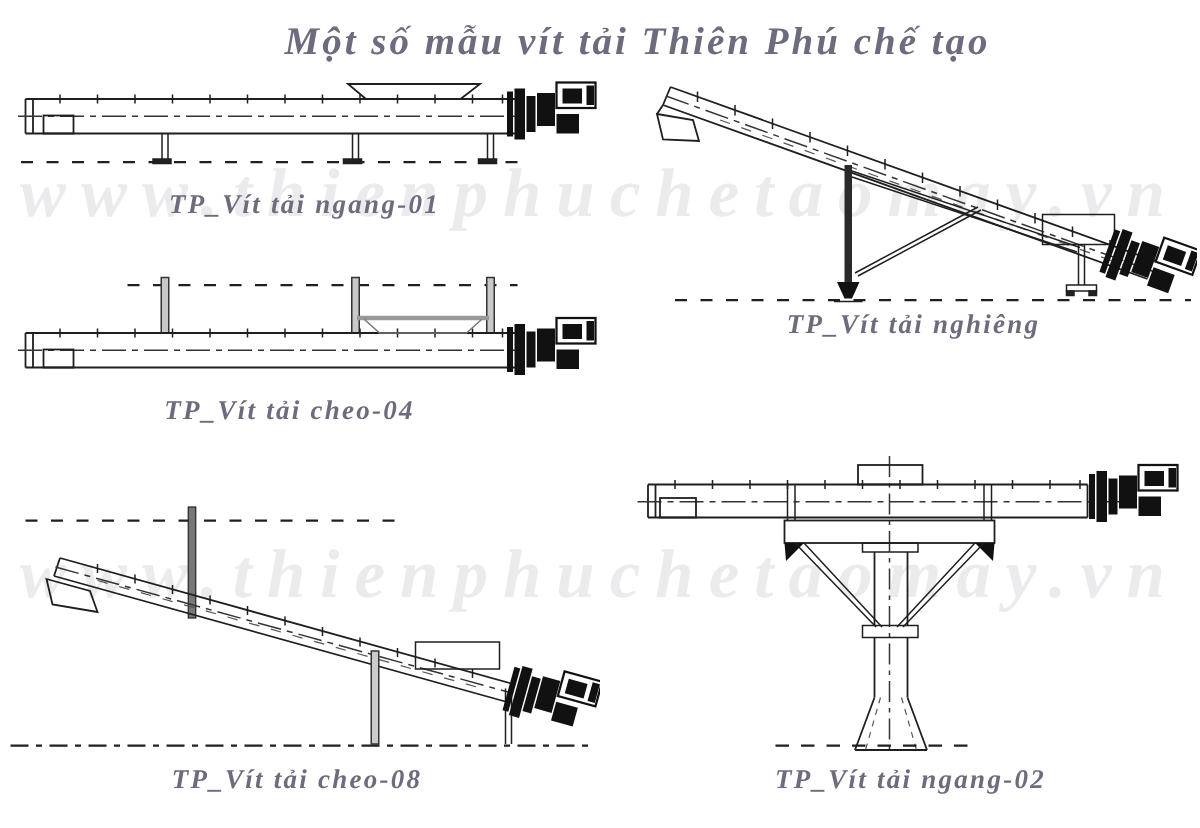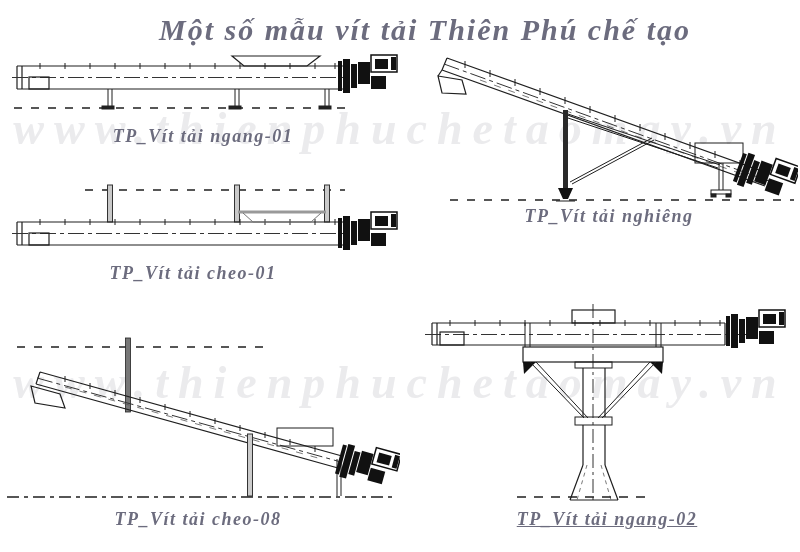--- a/index.html
+++ b/index.html
@@ -4,40 +4,40 @@
 <style>
   html,body{margin:0;padding:0;}
   body{
     width:800px;height:552px;position:relative;overflow:hidden;
     background:#ffffff;
     font-family:"Liberation Serif", serif;
   }
   .page-title{
     position:absolute;left:50px;top:13px;width:750px;margin:0;
     text-align:center;font-style:italic;font-weight:bold;
-    font-size:30px;letter-spacing:2px;color:#6c6c7e;
+    font-size:26px;letter-spacing:2px;color:#6c6c7e;
   }
   .watermark{
     position:absolute;left:-8px;width:816px;line-height:1;
     text-align:center;font-style:italic;font-weight:bold;
     font-size:46px;letter-spacing:10px;white-space:nowrap;
     color:#ebebed;user-select:none;
   }
   #wm1{top:106px;}
   #wm2{top:360px;}
   .fig-label{
     position:absolute;width:330px;text-align:center;white-space:nowrap;
     font-style:italic;font-weight:bold;font-size:18px;
     letter-spacing:1.5px;color:#6c6c7e;
   }
   #lbl-ngang01{left:38px;top:126px;}
   #lbl-cheo01{left:28px;top:263px;}
   #lbl-nghieng{left:444px;top:206px;}
   #lbl-cheo02{left:33px;top:509px;}
-  #lbl-ngang02{left:442px;top:509px;text-decoration:underline;}
+  #lbl-ngang02{left:442px;top:509px;}
   svg.drawing{position:absolute;}
   #dw1{left:10px;top:52px;}
   #dw2{left:10px;top:183px;}
   #dw3{left:420px;top:52px;}
   #dw4{left:5px;top:332px;}
   #dw5{left:420px;top:300px;}
 </style>
 </head>
 <body>
 
@@ -94,21 +94,21 @@
     </g>
     <path d="M30 36V42M55 36V42M80 36V42M105 36V42M130 36V42M155 36V42M180 36V42M205 36V42M230 36V42M255 36V42M280 36V42M305 36V42M325 36V42" stroke="#1f1f1f" stroke-width="1"></path>
     <path d="M2 50.5H340" stroke="#333" stroke-width="1" stroke-dasharray="16 4 4 4"></path>
     <g>
       <path d="M228 29H316" stroke="#999" stroke-width="3"></path>
       <path d="M233 30L243 39H301L311 30" stroke="#777" fill="none" stroke-width="1"></path>
     </g>
     <rect x="19" y="50" width="20" height="12" stroke="#1f1f1f" fill="none" stroke-width="1.2"></rect>
     <use href="#motor" transform="translate(328,50)"></use>
   </svg>
-  <div class="fig-label" id="lbl-cheo01">TP_Vít tải cheo-01</div>
+  <div class="fig-label" id="lbl-cheo01">TP_Vít tải cheo-04</div>
 
   <svg class="drawing" id="dw3" width="378" height="160" viewBox="0 0 378 160">
     <g stroke="#1f1f1f" fill="none" stroke-width="1.2">
       <path d="M27 6L350 122M22 18L345 134M27 6L22 18"></path>
     </g>
     <path d="M24 12L349 129" stroke="#333" stroke-width="1" stroke-dasharray="16 4 4 4"></path>
     <path d="M60 28L330 125" stroke="#555" stroke-width="0.8" stroke-dasharray="7 8"></path>
     <path d="M45 9V16M70 18V25M95 27V34M120 36V43M145 45V52M170 54V61M195 63V70M220 72V79M245 81V88M270 90V97M295 99V106M320 108V115" stroke="#1f1f1f" stroke-width="1"></path>
     <path d="M18 24L42 28L46 42L22 41Z M22 18L18 24" stroke="#1f1f1f" fill="none" stroke-width="1.2"></path>
     <g>

